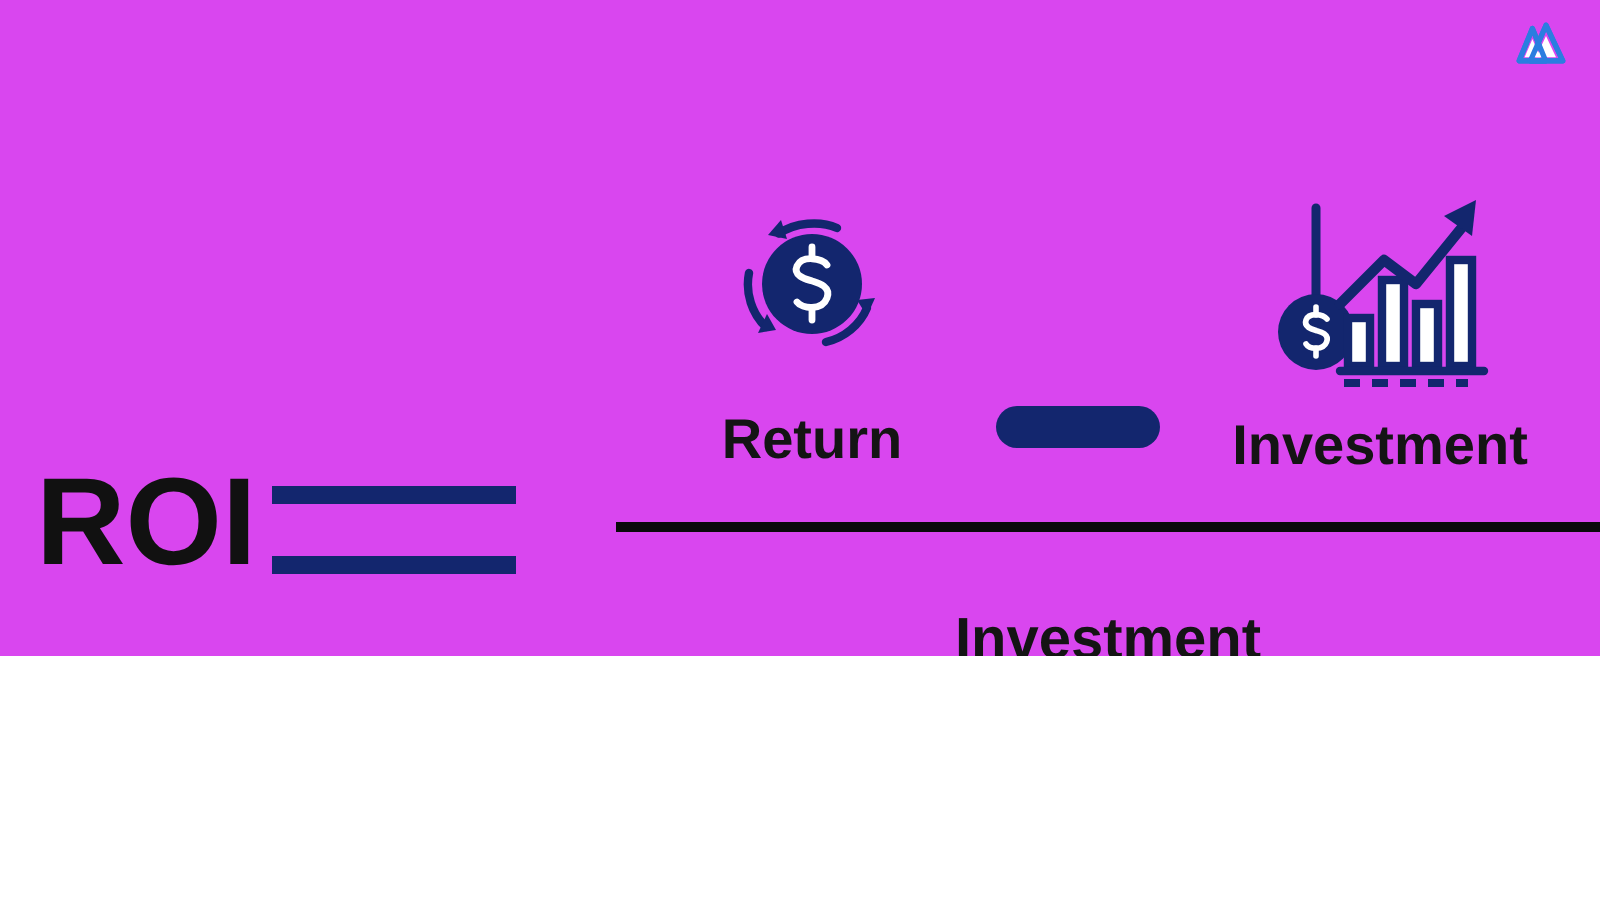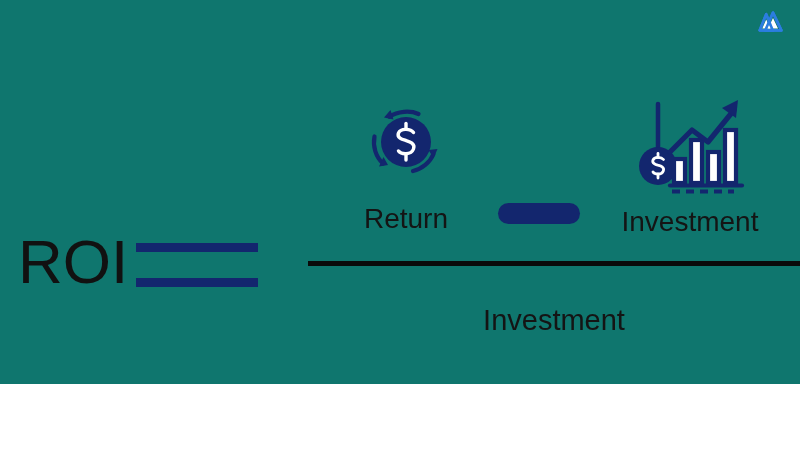--- a/index.html
+++ b/index.html
@@ -7,23 +7,24 @@
     margin: 0;
     padding: 0;
     background: #ffffff;
   }
   body {
     font-family: "Liberation Sans", sans-serif;
   }
   .canvas {
     position: relative;
     width: 800px;
-    height: 384px;
-    background: #0f766e;
+    height: 328px;
+    background: #d946ef;
     overflow: hidden;
+    font-weight: bold;
   }
 
   
   .brand-logo {
     position: absolute;
     top: 8px;
     left: 757px;
     width: 30px;
     height: 30px;
   }

